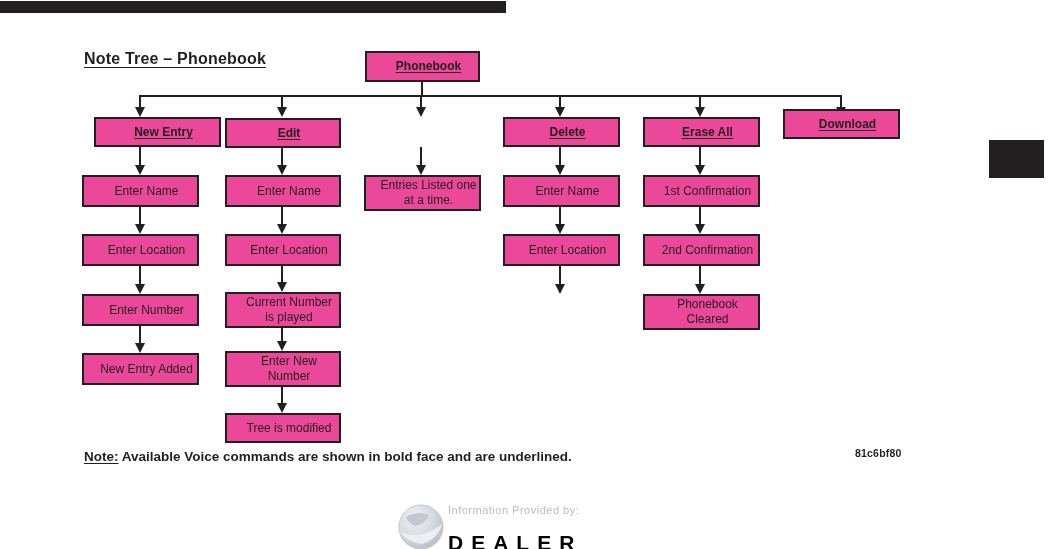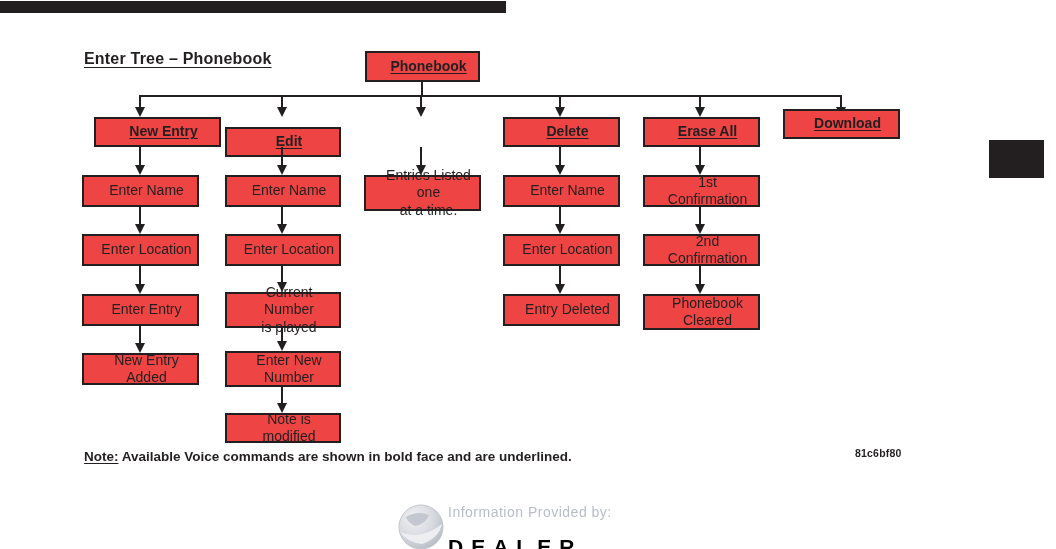--- a/index.html
+++ b/index.html
@@ -8,120 +8,119 @@
     font-family:"Liberation Sans","DejaVu Sans",sans-serif;color:#231f20;
     overflow:hidden;margin:0 auto;
   }
   .top-bar{position:absolute;left:0;top:1px;width:506px;height:12px;background:#231f20;}
   .side-tab{position:absolute;left:989px;top:140px;width:55px;height:38px;background:#231f20;}
   .title{
     position:absolute;left:84px;top:50px;margin:0;font-size:16px;font-weight:bold;
     text-decoration:underline;text-underline-offset:3px;letter-spacing:.2px;
   }
   .box{
-    position:absolute;border:2px solid #231f20;background:#ef4444;
+    position:absolute;border:2px solid #231f20;background:#ec4899;
     display:flex;align-items:center;justify-content:center;text-align:center;
-    font-size:14px;line-height:1.25;white-space:pre-line;box-sizing:border-box;padding-left:12px;
+    font-size:12px;line-height:1.25;white-space:pre-line;box-sizing:border-box;padding-left:12px;
   }
   .box.root{font-weight:bold;text-decoration:underline;text-underline-offset:2px;}
   .conn{position:absolute;background:#231f20;}
   .arrow{
     position:absolute;width:0;height:0;
     border-left:5px solid transparent;border-right:5px solid transparent;
     border-top:10px solid #231f20;
   }
   .note{position:absolute;left:84px;top:449px;font-size:13.5px;font-weight:bold;}
   .note .note-label{text-decoration:underline;text-underline-offset:2px;}
   .fig-code{position:absolute;left:855px;top:447px;font-size:10.5px;font-weight:bold;letter-spacing:.2px;}
   .footer{position:absolute;left:398px;top:504px;display:flex;align-items:flex-start;}
   .globe{width:46px;height:46px;}
   .footer-text{margin-left:4px;}
-  .provided-by{font-size:14px;color:#b8bdc6;letter-spacing:.5px;}
+  .provided-by{font-size:11px;color:#b8bdc6;letter-spacing:.5px;}
   .brand{font-size:21px;font-weight:bold;color:#000000;letter-spacing:8px;line-height:1.0;margin-top:16px;}
   .brand-sub{font-size:8px;font-weight:normal;color:#ccd0d7;letter-spacing:6.5px;margin-top:3px;}
 </style>
 </head>
 <body>
 
 <div class="page">
 
   <div class="top-bar"></div>
   <div class="side-tab"></div>
 
-  <h1 class="title">Enter Tree – Phonebook</h1>
+  <h1 class="title">Note Tree – Phonebook</h1>
 
   <div class="box root" style="left:365px;top:51px;width:115px;height:31px">Phonebook</div>
 
   <div class="conn" style="left:421px;top:82px;width:2px;height:14px"></div>
   <div class="conn" style="left:140px;top:95px;width:702px;height:2px"></div>
 
   <div class="conn" style="left:139px;top:95px;width:2px;height:13px"></div>
   <div class="arrow" style="left:135px;top:107px"></div>
   <div class="conn" style="left:281px;top:95px;width:2px;height:13px"></div>
   <div class="arrow" style="left:277px;top:107px"></div>
   <div class="conn" style="left:420px;top:95px;width:2px;height:13px"></div>
   <div class="arrow" style="left:416px;top:107px"></div>
   <div class="conn" style="left:559px;top:95px;width:2px;height:13px"></div>
   <div class="arrow" style="left:555px;top:107px"></div>
   <div class="conn" style="left:699px;top:95px;width:2px;height:13px"></div>
   <div class="arrow" style="left:695px;top:107px"></div>
   <div class="conn" style="left:840px;top:95px;width:2px;height:13px"></div>
   <div class="arrow" style="left:836px;top:107px"></div>
 
   <div class="box root" style="left:94px;top:117px;width:127px;height:30px">New Entry</div>
-  <div class="box root" style="left:225px;top:127px;width:116px;height:30px">Edit</div>
+  <div class="box root" style="left:225px;top:118px;width:116px;height:30px">Edit</div>
   <div class="box root" style="left:503px;top:117px;width:117px;height:30px">Delete</div>
   <div class="box root" style="left:643px;top:117px;width:117px;height:30px">Erase All</div>
   <div class="box root" style="left:783px;top:109px;width:117px;height:30px">Download</div>
 
   <div class="conn" style="left:139px;top:147px;width:2px;height:19px"></div>
   <div class="arrow" style="left:135px;top:165px"></div>
   <div class="box" style="left:82px;top:175px;width:117px;height:32px">Enter Name</div>
   <div class="conn" style="left:139px;top:207px;width:2px;height:18px"></div>
   <div class="arrow" style="left:135px;top:224px"></div>
   <div class="box" style="left:82px;top:234px;width:117px;height:32px">Enter Location</div>
   <div class="conn" style="left:139px;top:266px;width:2px;height:19px"></div>
   <div class="arrow" style="left:135px;top:284px"></div>
-  <div class="box" style="left:82px;top:294px;width:117px;height:32px">Enter Entry</div>
+  <div class="box" style="left:82px;top:294px;width:117px;height:32px">Enter Number</div>
   <div class="conn" style="left:139px;top:326px;width:2px;height:18px"></div>
   <div class="arrow" style="left:135px;top:343px"></div>
   <div class="box" style="left:82px;top:353px;width:117px;height:32px">New Entry Added</div>
 
   <div class="conn" style="left:281px;top:147px;width:2px;height:19px"></div>
   <div class="arrow" style="left:277px;top:165px"></div>
   <div class="box" style="left:225px;top:175px;width:116px;height:32px">Enter Name</div>
   <div class="conn" style="left:281px;top:207px;width:2px;height:18px"></div>
   <div class="arrow" style="left:277px;top:224px"></div>
   <div class="box" style="left:225px;top:234px;width:116px;height:32px">Enter Location</div>
   <div class="conn" style="left:281px;top:266px;width:2px;height:17px"></div>
   <div class="arrow" style="left:277px;top:282px"></div>
   <div class="box" style="left:225px;top:292px;width:116px;height:36px">Current Number
 is played</div>
   <div class="conn" style="left:281px;top:328px;width:2px;height:14px"></div>
   <div class="arrow" style="left:277px;top:341px"></div>
   <div class="box" style="left:225px;top:351px;width:116px;height:36px">Enter New
 Number</div>
   <div class="conn" style="left:281px;top:387px;width:2px;height:17px"></div>
   <div class="arrow" style="left:277px;top:403px"></div>
-  <div class="box" style="left:225px;top:413px;width:116px;height:30px">Note is modified</div>
+  <div class="box" style="left:225px;top:413px;width:116px;height:30px">Tree is modified</div>
 
   <div class="conn" style="left:420px;top:147px;width:2px;height:19px"></div>
   <div class="arrow" style="left:416px;top:165px"></div>
   <div class="box" style="left:364px;top:175px;width:117px;height:36px">Entries Listed one
 at a time.</div>
 
   <div class="conn" style="left:559px;top:147px;width:2px;height:19px"></div>
   <div class="arrow" style="left:555px;top:165px"></div>
   <div class="box" style="left:503px;top:175px;width:117px;height:32px">Enter Name</div>
   <div class="conn" style="left:559px;top:207px;width:2px;height:18px"></div>
   <div class="arrow" style="left:555px;top:224px"></div>
   <div class="box" style="left:503px;top:234px;width:117px;height:32px">Enter Location</div>
   <div class="conn" style="left:559px;top:266px;width:2px;height:19px"></div>
   <div class="arrow" style="left:555px;top:284px"></div>
-  <div class="box" style="left:503px;top:294px;width:117px;height:32px">Entry Deleted</div>
 
   <div class="conn" style="left:699px;top:147px;width:2px;height:19px"></div>
   <div class="arrow" style="left:695px;top:165px"></div>
   <div class="box" style="left:643px;top:175px;width:117px;height:32px">1st Confirmation</div>
   <div class="conn" style="left:699px;top:207px;width:2px;height:18px"></div>
   <div class="arrow" style="left:695px;top:224px"></div>
   <div class="box" style="left:643px;top:234px;width:117px;height:32px">2nd Confirmation</div>
   <div class="conn" style="left:699px;top:266px;width:2px;height:19px"></div>
   <div class="arrow" style="left:695px;top:284px"></div>
   <div class="box" style="left:643px;top:294px;width:117px;height:36px">Phonebook

